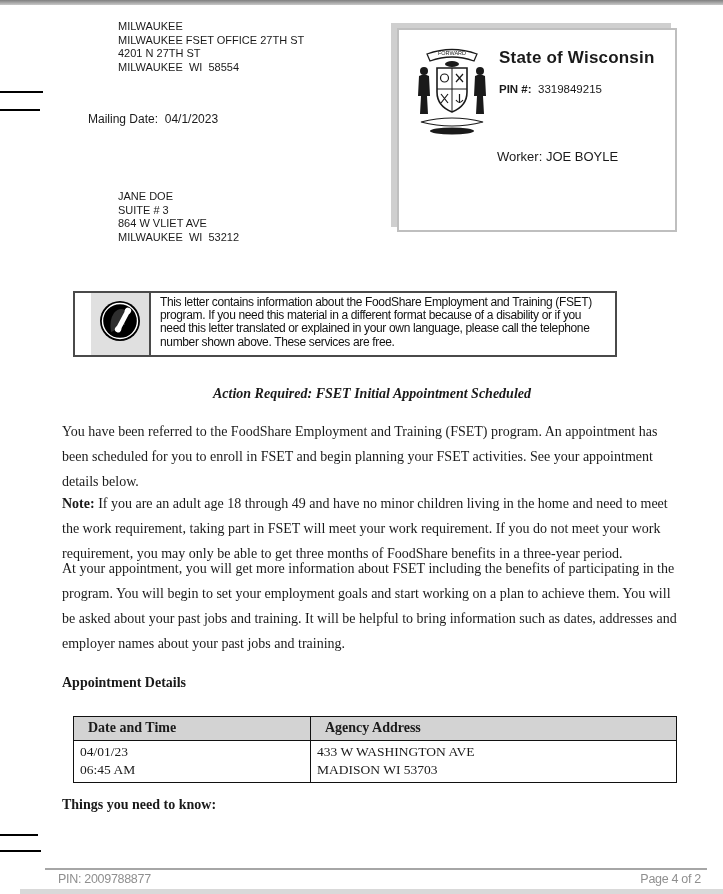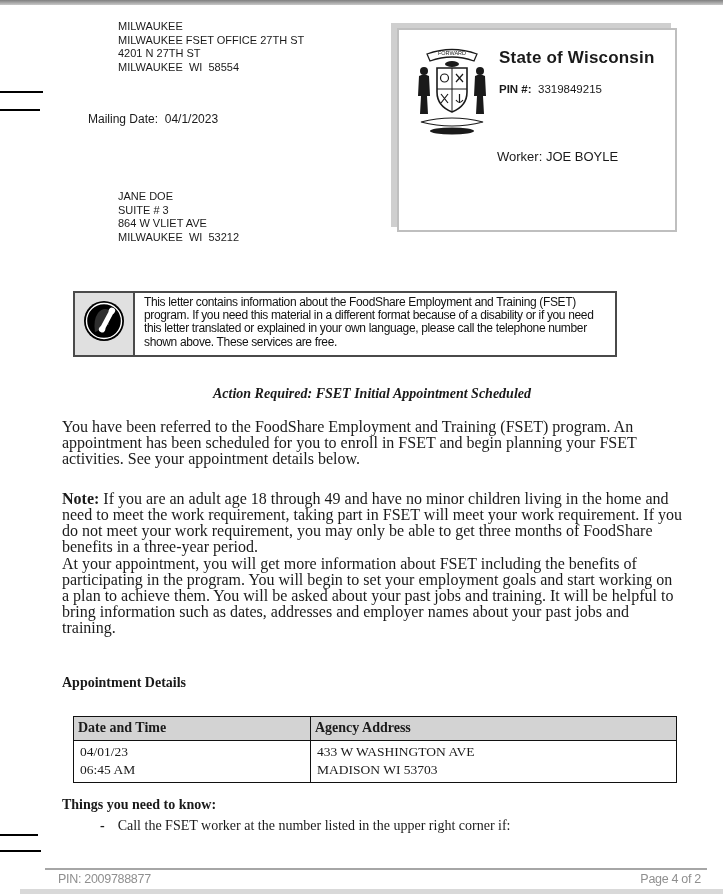--- a/index.html
+++ b/index.html
@@ -27,50 +27,50 @@
   }
   .seal { position:absolute; left:14px; top:14px; width:78px; height:94px; }
   .agency-title { position:absolute; left:100px; top:18px; font-size:17px; font-weight:bold; letter-spacing:.2px; }
   .pin-row { position:absolute; left:100px; top:53px; font-size:11.5px; }
   .pin-row .lbl { font-weight:bold; }
   .worker-row { position:absolute; left:98px; top:119px; font-size:13px; }
 
   
   .notice {
     position:absolute; left:73px; top:291px; width:544px; height:66px;
-    border:2px solid #4a4a4a; display:flex;
+    border:2px solid #4a4a4a; display:flex;padding-left:16px;
   }
   .notice-icon-cell {
     width:60px; background:#e0e0e0; border-right:2px solid #4a4a4a;
     display:flex; align-items:flex-start; justify-content:center; padding-top:7px;
   }
   .notice-text {
     flex:1; padding:3px 8px 0 9px; font-size:12px; line-height:13.2px;
     letter-spacing:-0.35px; color:#111;
   }
 
   
   .serif { font-family:"Liberation Serif", serif; }
   .heading { position:absolute; left:62px; top:386px; width:620px; text-align:center;
     font-weight:bold; font-size:14px;font-style:italic; }
-  .para { position:absolute; left:62px; width:621px; font-size:16px; line-height:16px; text-align:left; }
+  .para { position:absolute; left:62px; width:621px; font-size:14px; line-height:25px; text-align:left; }
   .p1 { top:419px; }
   .p2 { top:491px; }
   .p3 { top:556px; }
   .bold { font-weight:bold; }
   .section-title { position:absolute; left:62px; font-weight:bold; font-size:14px; }
   .appt-title { top:675px; }
   .things-title { top:797px; }
 
   
   .appt-table { position:absolute; left:73px; top:716px; width:604px;
     border-collapse:collapse; font-size:13.5px; }
   .appt-table th, .appt-table td { border:1.6px solid #111; vertical-align:top; }
   .appt-table th { background:#d3d3d3; font-weight:bold; text-align:left;
-    padding:3px 4px 4px 4px; font-size:14px; }
+    padding:3px 4px 4px 14px; font-size:14px; }
   .appt-table td { padding:2px 4px 3px 6px; line-height:18px; }
   .col-date { width:237px; }
 
   .bullet-line { position:absolute; left:100px; top:818px; font-size:14px; }
   .bullet-line .dash { font-weight:bold; margin-right:13px; }
 
   
   .footer-rule { position:absolute; left:45px; top:868px; width:662px; height:1.6px; background:#a6a6a6; }
   .footer-row { position:absolute; left:58px; top:872px; width:643px;
     display:flex; justify-content:space-between; font-size:12.5px;
@@ -177,21 +177,20 @@
         <td>
           <div>433 W WASHINGTON AVE</div>
           <div>MADISON WI 53703</div>
         </td>
       </tr>
     </tbody>
   </table>
 
   <div class="section-title serif things-title">Things you need to know:</div>
 
-  <div class="bullet-line serif"><span class="dash">-</span><span>Call the FSET worker at the number listed in the upper right corner if:</span></div>
 
   <div class="footer-rule"></div>
   <div class="footer-row">
     <span>PIN: 2009788877</span>
     <span>Page 4 of 2</span>
   </div>
 
   <div class="bottom-band"></div>
 </div>
 

